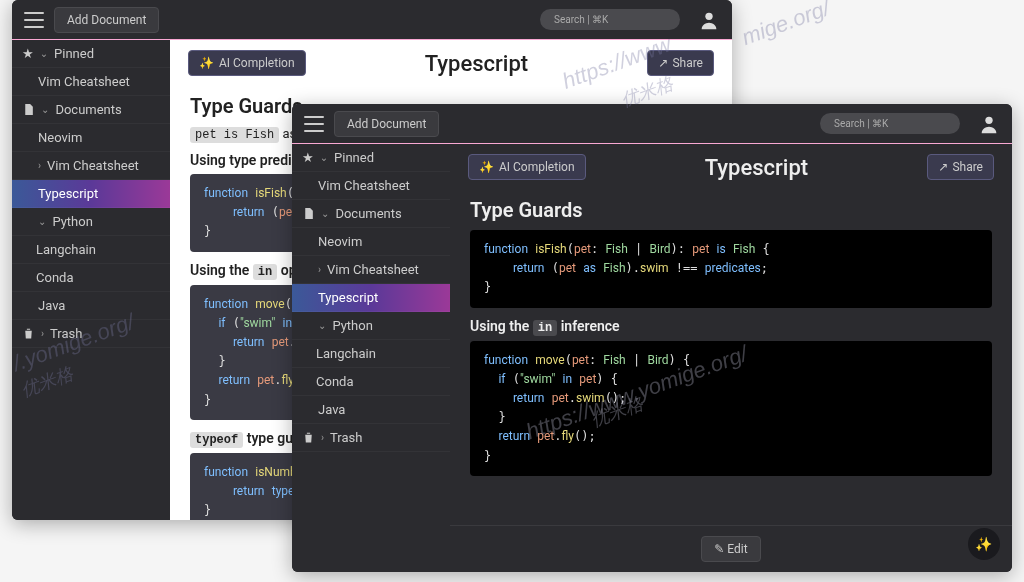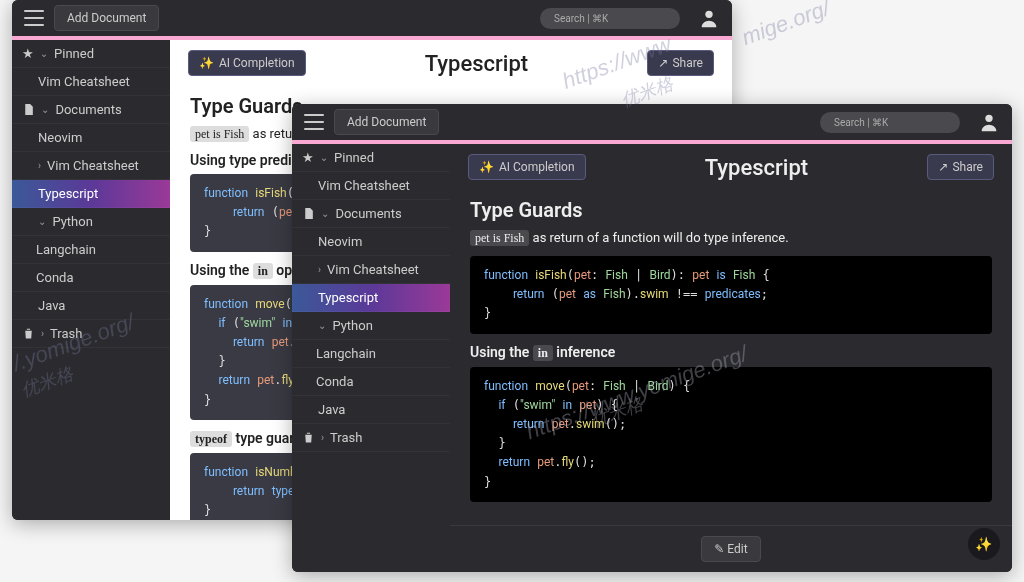--- a/index.html
+++ b/index.html
@@ -1,18 +1,18 @@
 <!DOCTYPE html>
 <html><head>
 <meta charset="utf-8">
 <style>
 *{box-sizing:border-box;margin:0;padding:0;font-family:-apple-system,BlinkMacSystemFont,"Segoe UI",Roboto,sans-serif}
 body{background:#f5f5f5;width:1024px;height:582px;overflow:hidden;position:relative}
 .window{position:absolute;background:#2b2b2f;border-radius:6px;overflow:hidden;box-shadow:0 4px 20px rgba(0,0,0,.3)}
-.topbar{height:40px;background:#2b2b2f;display:flex;align-items:center;padding:0 12px;gap:10px;border-bottom:4px solid #f9a8d4}
+.topbar{height:40px;background:#2b2b2f;display:flex;align-items:center;padding:0 12px;gap:10px;border-bottom:1px solid #f9a8d4}
 .hamburger{width:20px;height:16px;display:flex;flex-direction:column;justify-content:space-between;cursor:pointer}
 .hamburger span{height:2px;background:#ccc;border-radius:1px}
 .btn{background:#3a3a3e;border:1px solid #4a4a4e;color:#ccc;padding:5px 12px;border-radius:4px;font-size:12px;cursor:pointer}
 .search{background:#4a4a4e;border-radius:14px;padding:5px 14px;color:#aaa;font-size:10px;min-width:140px;margin-left:auto}
 .avatar{width:22px;height:22px;fill:#ddd;margin-left:8px}
 .body{display:flex;height:calc(100% - 40px)}
 .sidebar{width:158px;background:#2b2b2f;color:#ccc;font-size:13px;overflow-y:auto;flex-shrink:0}
 .side-item{padding:6px 10px;display:flex;align-items:center;gap:6px;cursor:pointer;border-bottom:1px solid rgba(255,255,255,.04)}
 .side-item.active{background:linear-gradient(90deg,#3b5998 0%,#5b3998 50%,#9b3998 100%);color:#fff}
 .side-item.sub{padding-left:26px}
@@ -22,21 +22,21 @@
 .content{flex:1;overflow-y:auto;background:#fff;color:#222;padding:0}
 .content.dark{background:#2b2b2f;color:#eee}
 .doc-header{display:flex;align-items:center;padding:10px 18px;gap:10px}
 .doc-header.dark{background:#2b2b2f}
 .ai-btn{background:#3a3a4e;border:1px solid #5a5a7e;color:#ccc;padding:5px 10px;border-radius:4px;font-size:12px;display:flex;align-items:center;gap:5px}
 .doc-title{flex:1;text-align:center;font-size:22px;font-weight:500}
 .share-btn{background:#3a3a4e;border:1px solid #5a5a7e;color:#ccc;padding:5px 10px;border-radius:4px;font-size:12px;display:flex;align-items:center;gap:4px}
 .doc-body{padding:0 20px 20px}
 h2.section{font-size:20px;font-weight:600;margin:8px 0}
 .desc{font-size:13px;margin:4px 0 10px}
-code.inline{background:#ddd;padding:1px 5px;border-radius:3px;font-family:Liberation Serif, serif;font-size:12px}
+code.inline{background:#ddd;padding:1px 5px;border-radius:3px;font-family:Liberation Mono, monospace;font-size:12px}
 .content.dark code.inline{background:#4a4a4e;color:#eee}
 code.inline.hl{background:#eee;color:#222}
 .sub-head{font-size:14px;font-weight:600;margin:10px 0 6px}
 .codeblock{background:#000000;border-radius:4px;padding:10px 14px;font-family:Menlo,Consolas,monospace;font-size:12px;line-height:1.6;color:#ddd;white-space:pre;overflow-x:auto;margin-bottom:8px}
 .content:not(.dark) .codeblock{background:#3a3a44}
 .kw{color:#7fbfff}
 .fn{color:#e6d97a}
 .param{color:#e69a7a}
 .type{color:#9fd89f}
 .str{color:#9fd89f}
@@ -189,21 +189,20 @@
             <span>AI Completion</span>
           </button>
         <div class="doc-title" style="color:#eee">Typescript</div>
         <button class="share-btn">
             <span>↗</span>
             <span>Share</span>
           </button>
       </div>
       <div class="doc-body" style="flex:1;overflow-y:auto">
         <h2 class="section">Type Guards</h2>
-        <p class="desc"><code class="inline">pet is Fish</code><span> as return of a function will do type inference.</span></p>
         <div class="codeblock"><span class="kw">function</span> <span class="fn">isFish</span>(<span class="param">pet</span>: <span class="type">Fish</span> | <span class="type">Bird</span>): <span class="param">pet</span> <span class="kw">is</span> <span class="type">Fish</span> {
     <span class="kw">return</span> (<span class="param">pet</span> <span class="kw">as</span> <span class="type">Fish</span>).<span class="fn">swim</span> !== <span class="kw">predicates</span>;
 }</div>
         <div class="sub-head"><span>Using the </span><code class="inline hl">in</code><span> inference</span></div>
         <div class="codeblock"><span class="kw">function</span> <span class="fn">move</span>(<span class="param">pet</span>: <span class="type">Fish</span> | <span class="type">Bird</span>) {
   <span class="kw">if</span> (<span class="str">"swim"</span> <span class="kw">in</span> <span class="param">pet</span>) {
     <span class="kw">return</span> <span class="param">pet</span>.<span class="fn">swim</span>();
   }
   <span class="kw">return</span> <span class="param">pet</span>.<span class="fn">fly</span>();
 }</div>

